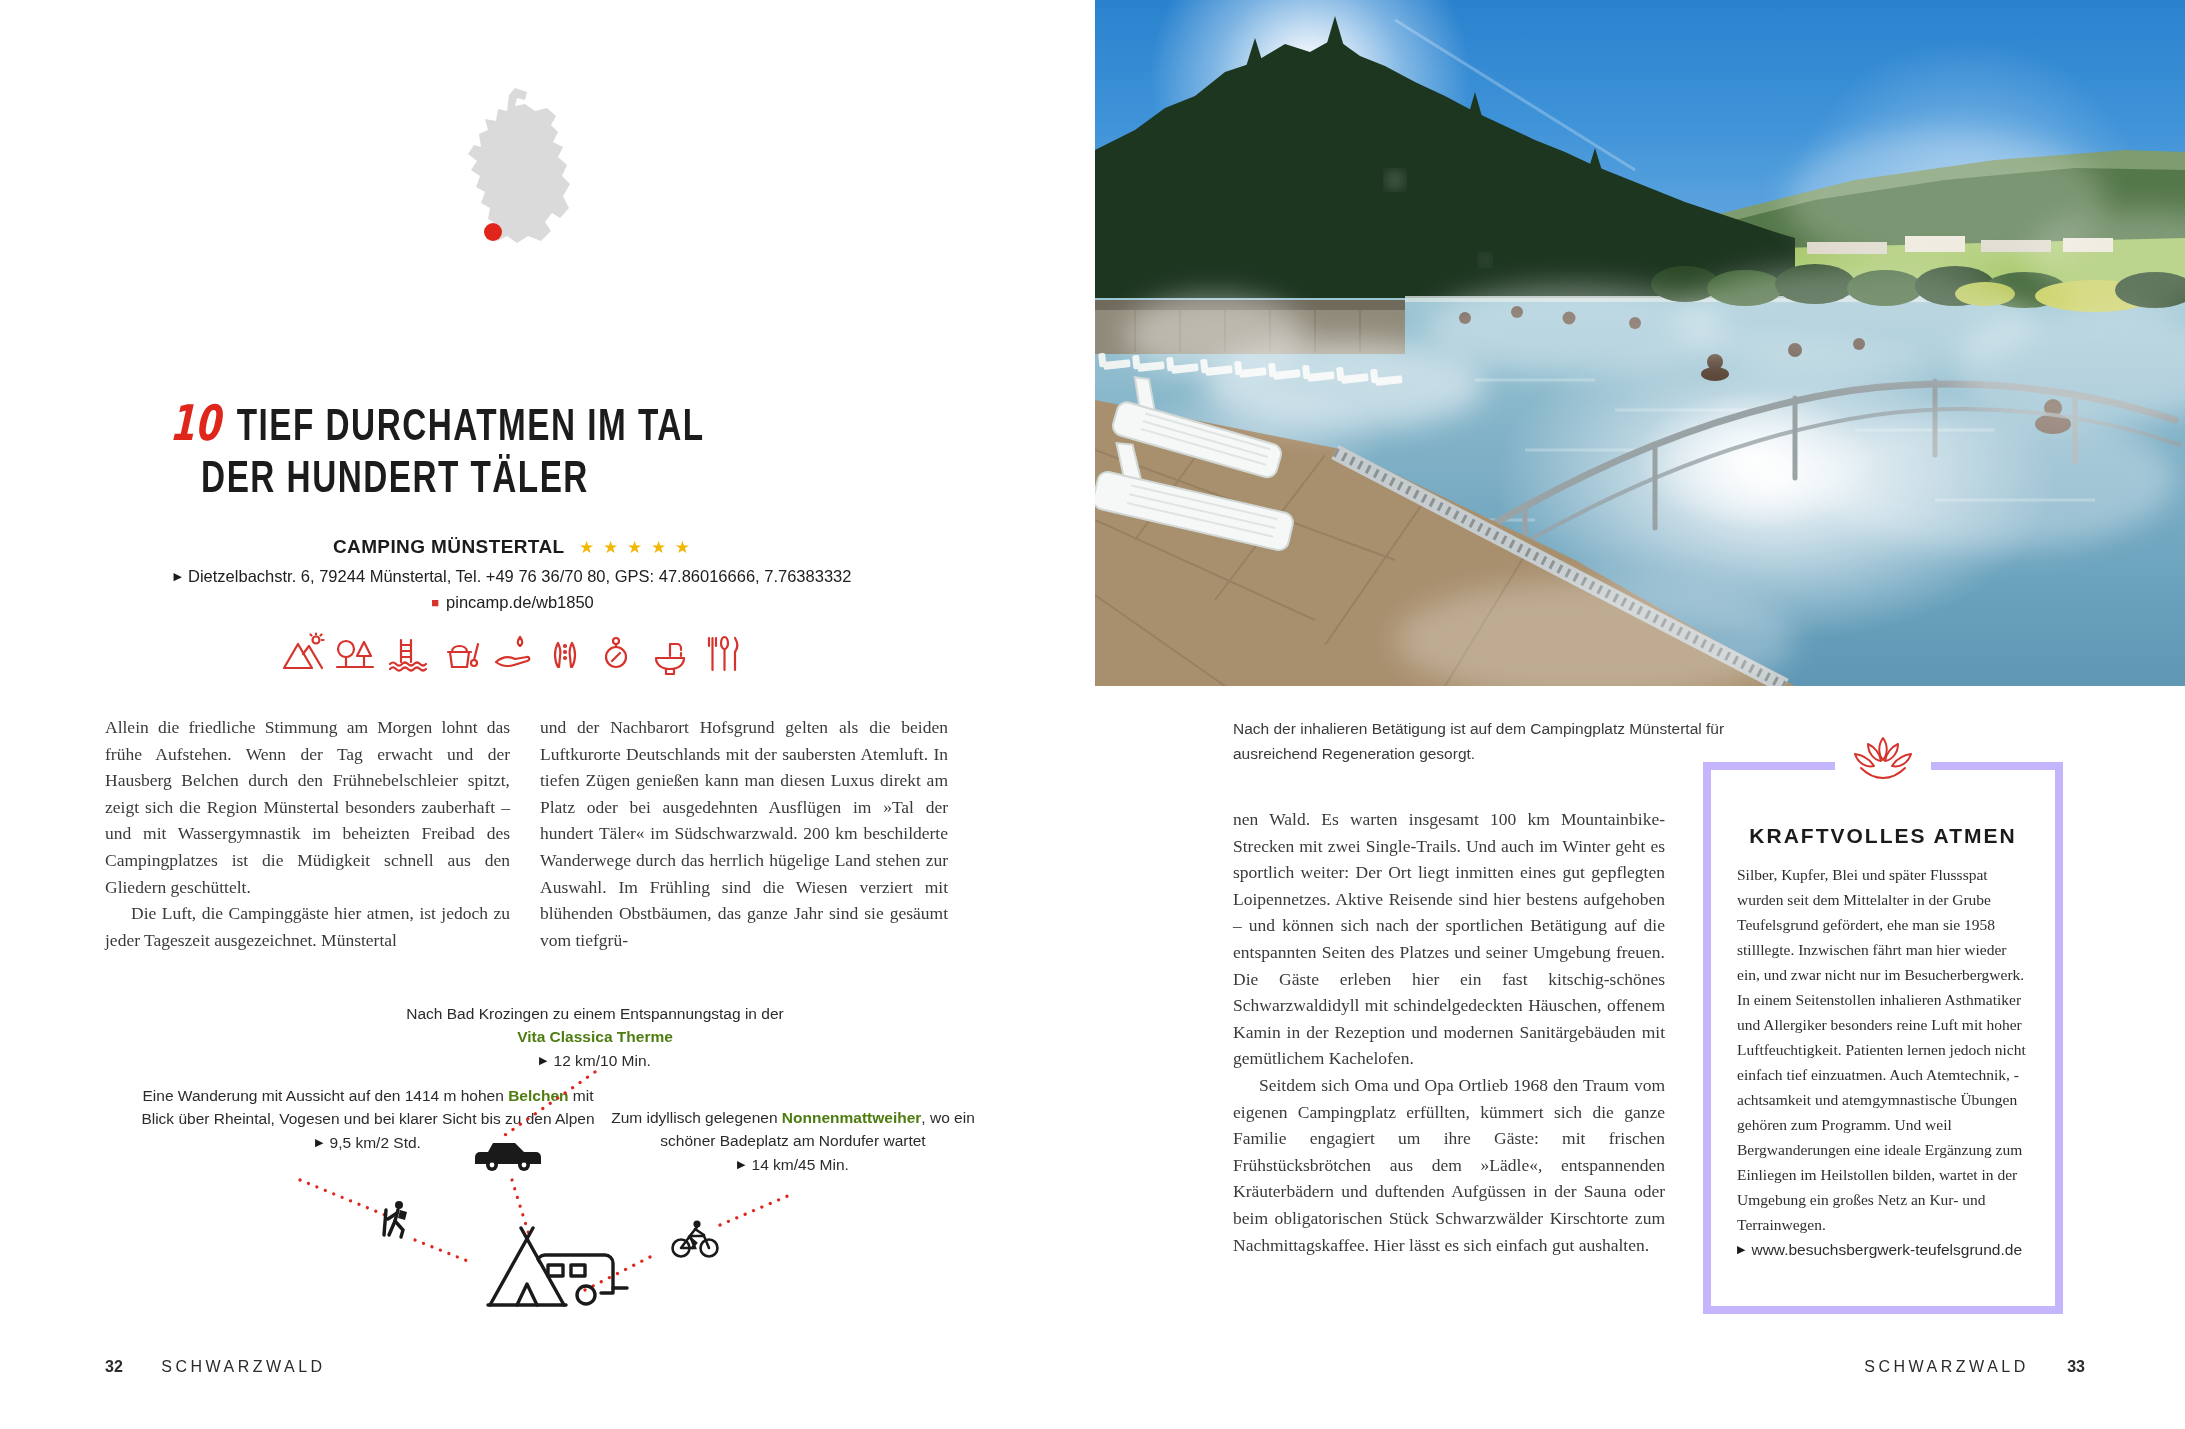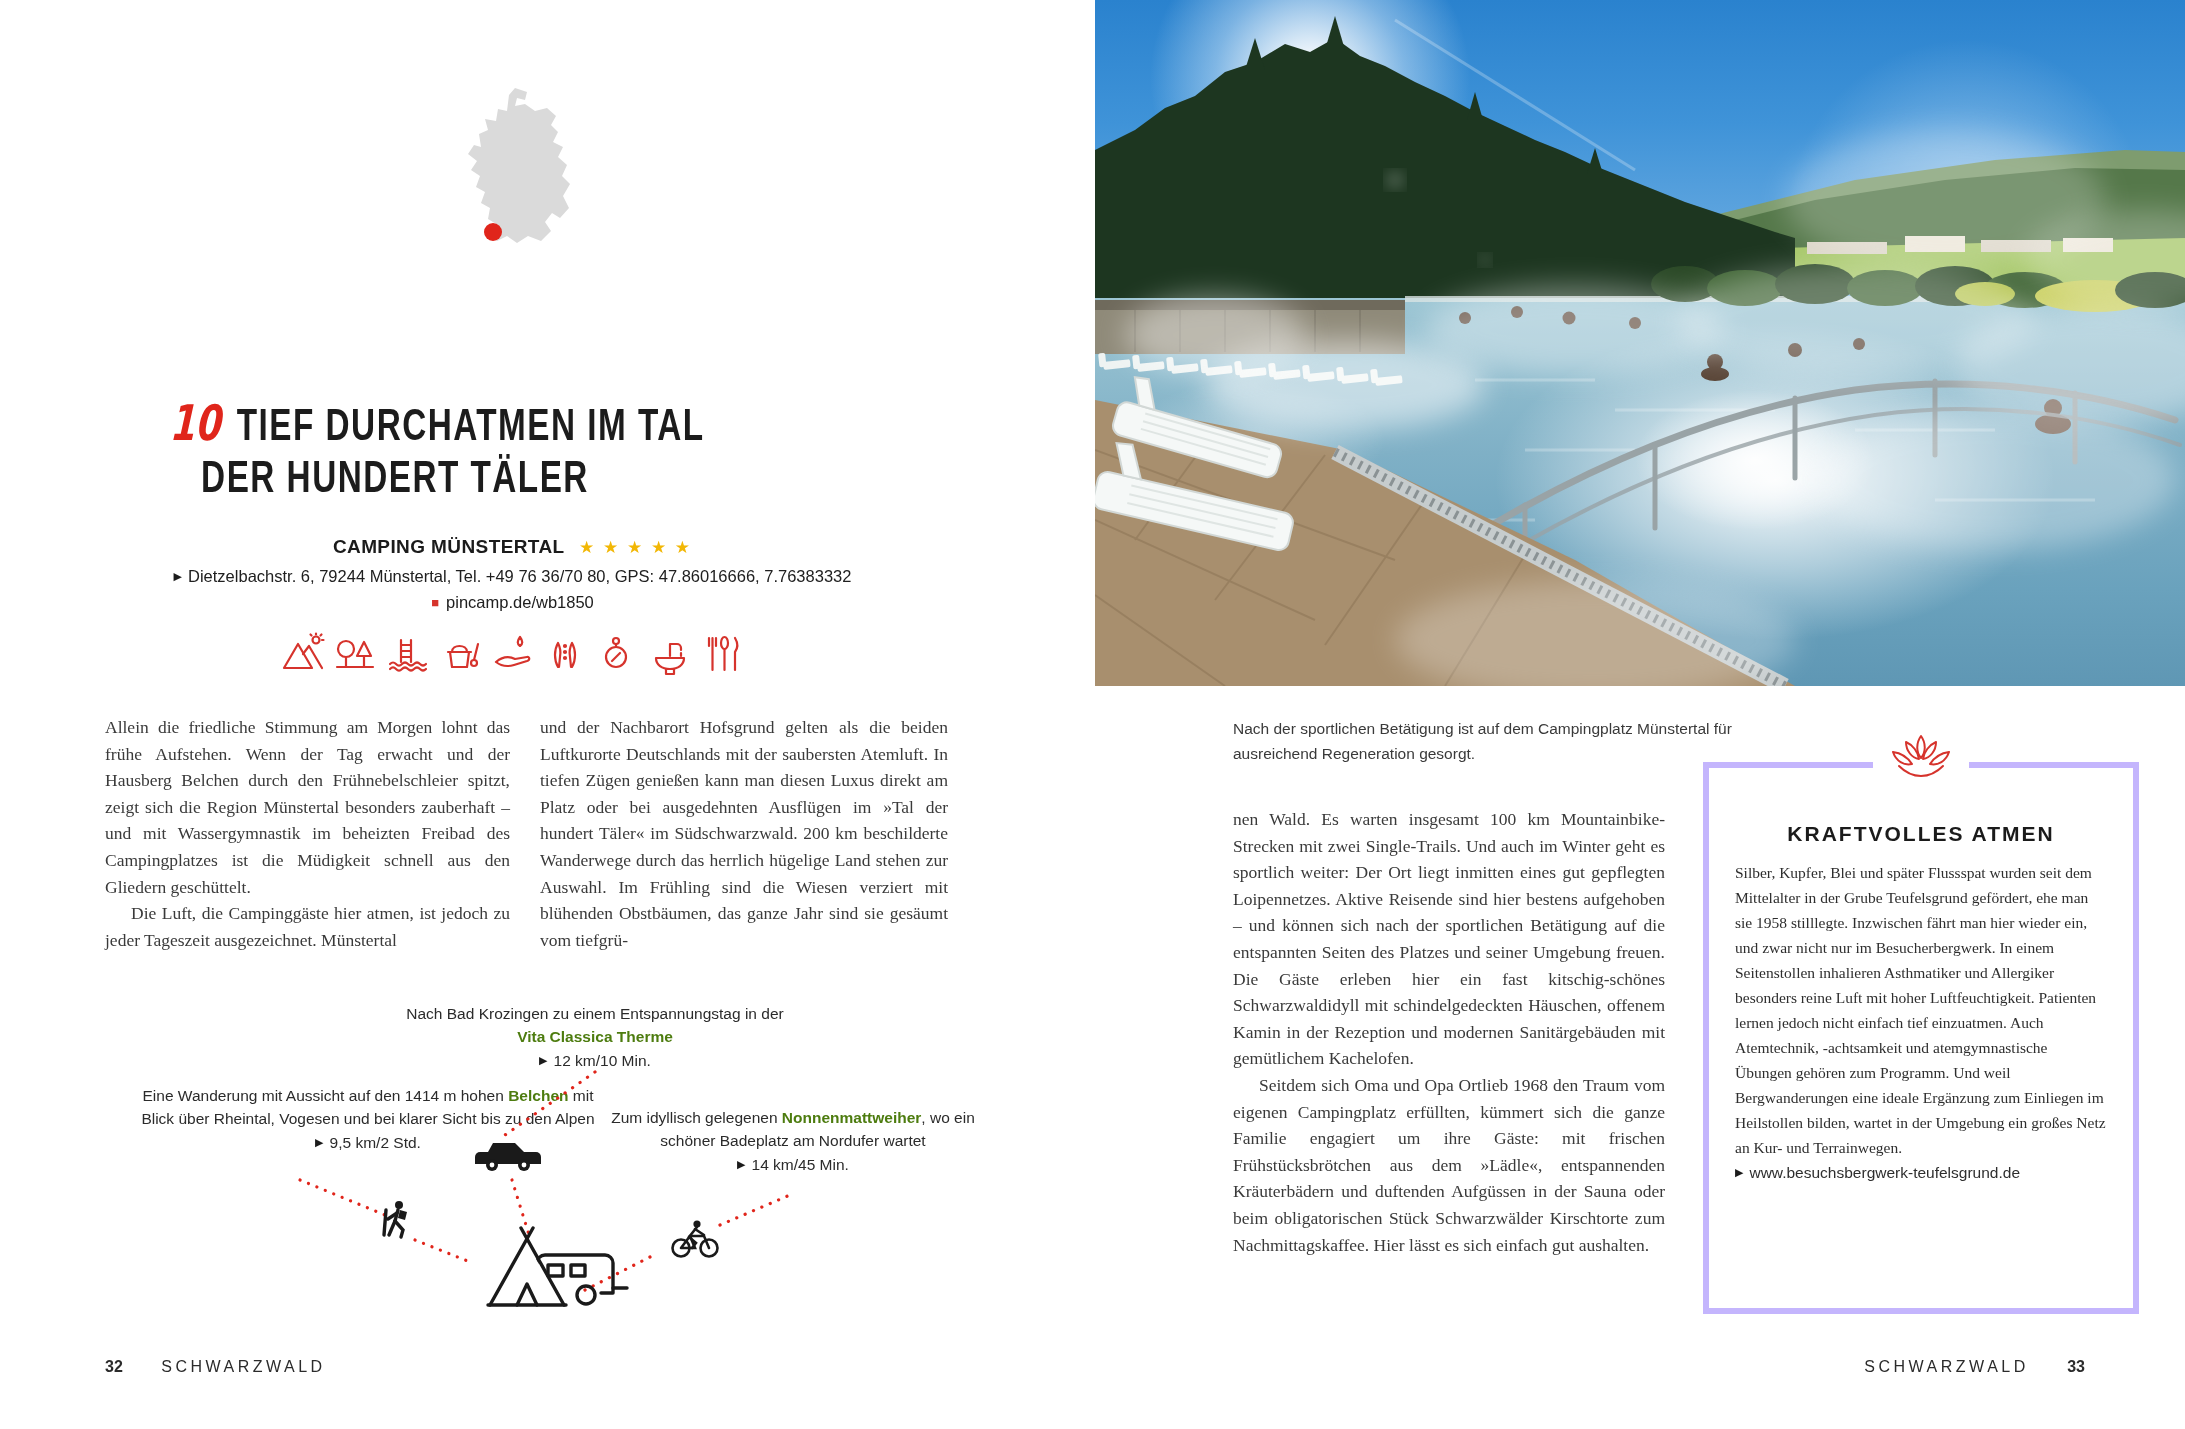--- a/index.html
+++ b/index.html
@@ -56,21 +56,21 @@
     background:
       radial-gradient(circle at 215px 78px, rgba(255,255,255,.98) 0 15px, rgba(255,255,255,.8) 40px, rgba(240,248,255,.4) 95px, rgba(240,248,255,0) 160px),
       radial-gradient(circle at 80% 32%, rgba(255,255,255,.35) 0 40px, rgba(255,255,255,0) 180px),
       linear-gradient(180deg,#2a82ce 0%,#3f93d8 18%,#66a9e0 36%,#8fc0e8 50%,#b6d4ec 60%,#cfe2f0 70%,#cfe2f0 100%);}
   .photo svg{position:absolute;left:0;top:0;}
 
   .caption{left:1233px;top:717px;width:500px;font-size:15.5px;line-height:24.5px;color:#3a3a3a;}
 
   .rcol{left:1233px;top:806px;width:432px;}
 
-  .infobox{left:1703px;top:762px;width:436px;height:552px;border:6px solid #c4b5fd;box-sizing:border-box;}
+  .infobox{left:1703px;top:762px;width:360px;height:552px;border:8px solid #c4b5fd;box-sizing:border-box;}
   .lotus-wrap{position:absolute;left:50%;top:-34px;transform:translateX(-50%);background:#fff;padding:0 16px;}
   .ib-title{margin-top:54px;text-align:center;font-size:21px;font-weight:700;letter-spacing:2px;color:#1b1b1b;}
   .ib-body{margin:14px 26px 0 26px;font-size:15.5px;line-height:25px;color:#2e2e2e;font-family:Liberation Serif, serif;}
   .ib-link{margin:4px 26px 0 26px;font-size:15.5px;color:#2e2e2e;}
 </style>
 </head>
 <body>
 
 <div id="canvas">
 
@@ -411,21 +411,21 @@
         <ellipse cx="1050" cy="260" rx="120" ry="50" opacity="0.25" filter="url(#blur14)"></ellipse>
       </g>
 
       <g fill="#ffffff">
         <circle cx="300" cy="180" r="6" opacity="0.5" filter="url(#blur8)"></circle>
         <circle cx="390" cy="260" r="4" opacity="0.45" filter="url(#blur8)"></circle>
       </g>
     </svg>
   </div>
 
-  <div class="abs caption">Nach der sportlichen Betätigung ist auf dem Campingplatz Münstertal für ausreichend Regeneration gesorgt.</div>
+  <div class="abs caption">Nach der inhalieren Betätigung ist auf dem Campingplatz Münstertal für ausreichend Regeneration gesorgt.</div>
 
   <div class="abs bodytext rcol">
     <p>nen Wald. Es warten insgesamt 100 km Mountainbike-Strecken mit zwei Single-Trails. Und auch im Winter geht es sportlich weiter: Der Ort liegt inmitten eines gut gepflegten Loipennetzes. Aktive Reisende sind hier bestens aufgehoben – und können sich nach der sportlichen Betätigung auf die entspannten Seiten des Platzes und seiner Umgebung freuen. Die Gäste erleben hier ein fast kitschig-schönes Schwarzwaldidyll mit schindelgedeckten Häuschen, offenem Kamin in der Rezeption und modernen Sanitärgebäuden mit gemütlichem Kachelofen.</p>
     <p class="ind">Seitdem sich Oma und Opa Ortlieb 1968 den Traum vom eigenen Campingplatz erfüllten, kümmert sich die ganze Familie engagiert um ihre Gäste: mit frischen Frühstücksbrötchen aus dem »Lädle«, entspannenden Kräuterbädern und duftenden Aufgüssen in der Sauna oder beim obligatorischen Stück Schwarzwälder Kirschtorte zum Nachmittagskaffee. Hier lässt es sich einfach gut aushalten.</p>
   </div>
 
   <div class="abs infobox">
     <span class="lotus-wrap">
       <svg width="64" height="44" viewBox="0 0 64 44">
         <g fill="none" stroke="#d6332c" stroke-width="2" stroke-linejoin="round" stroke-linecap="round">

